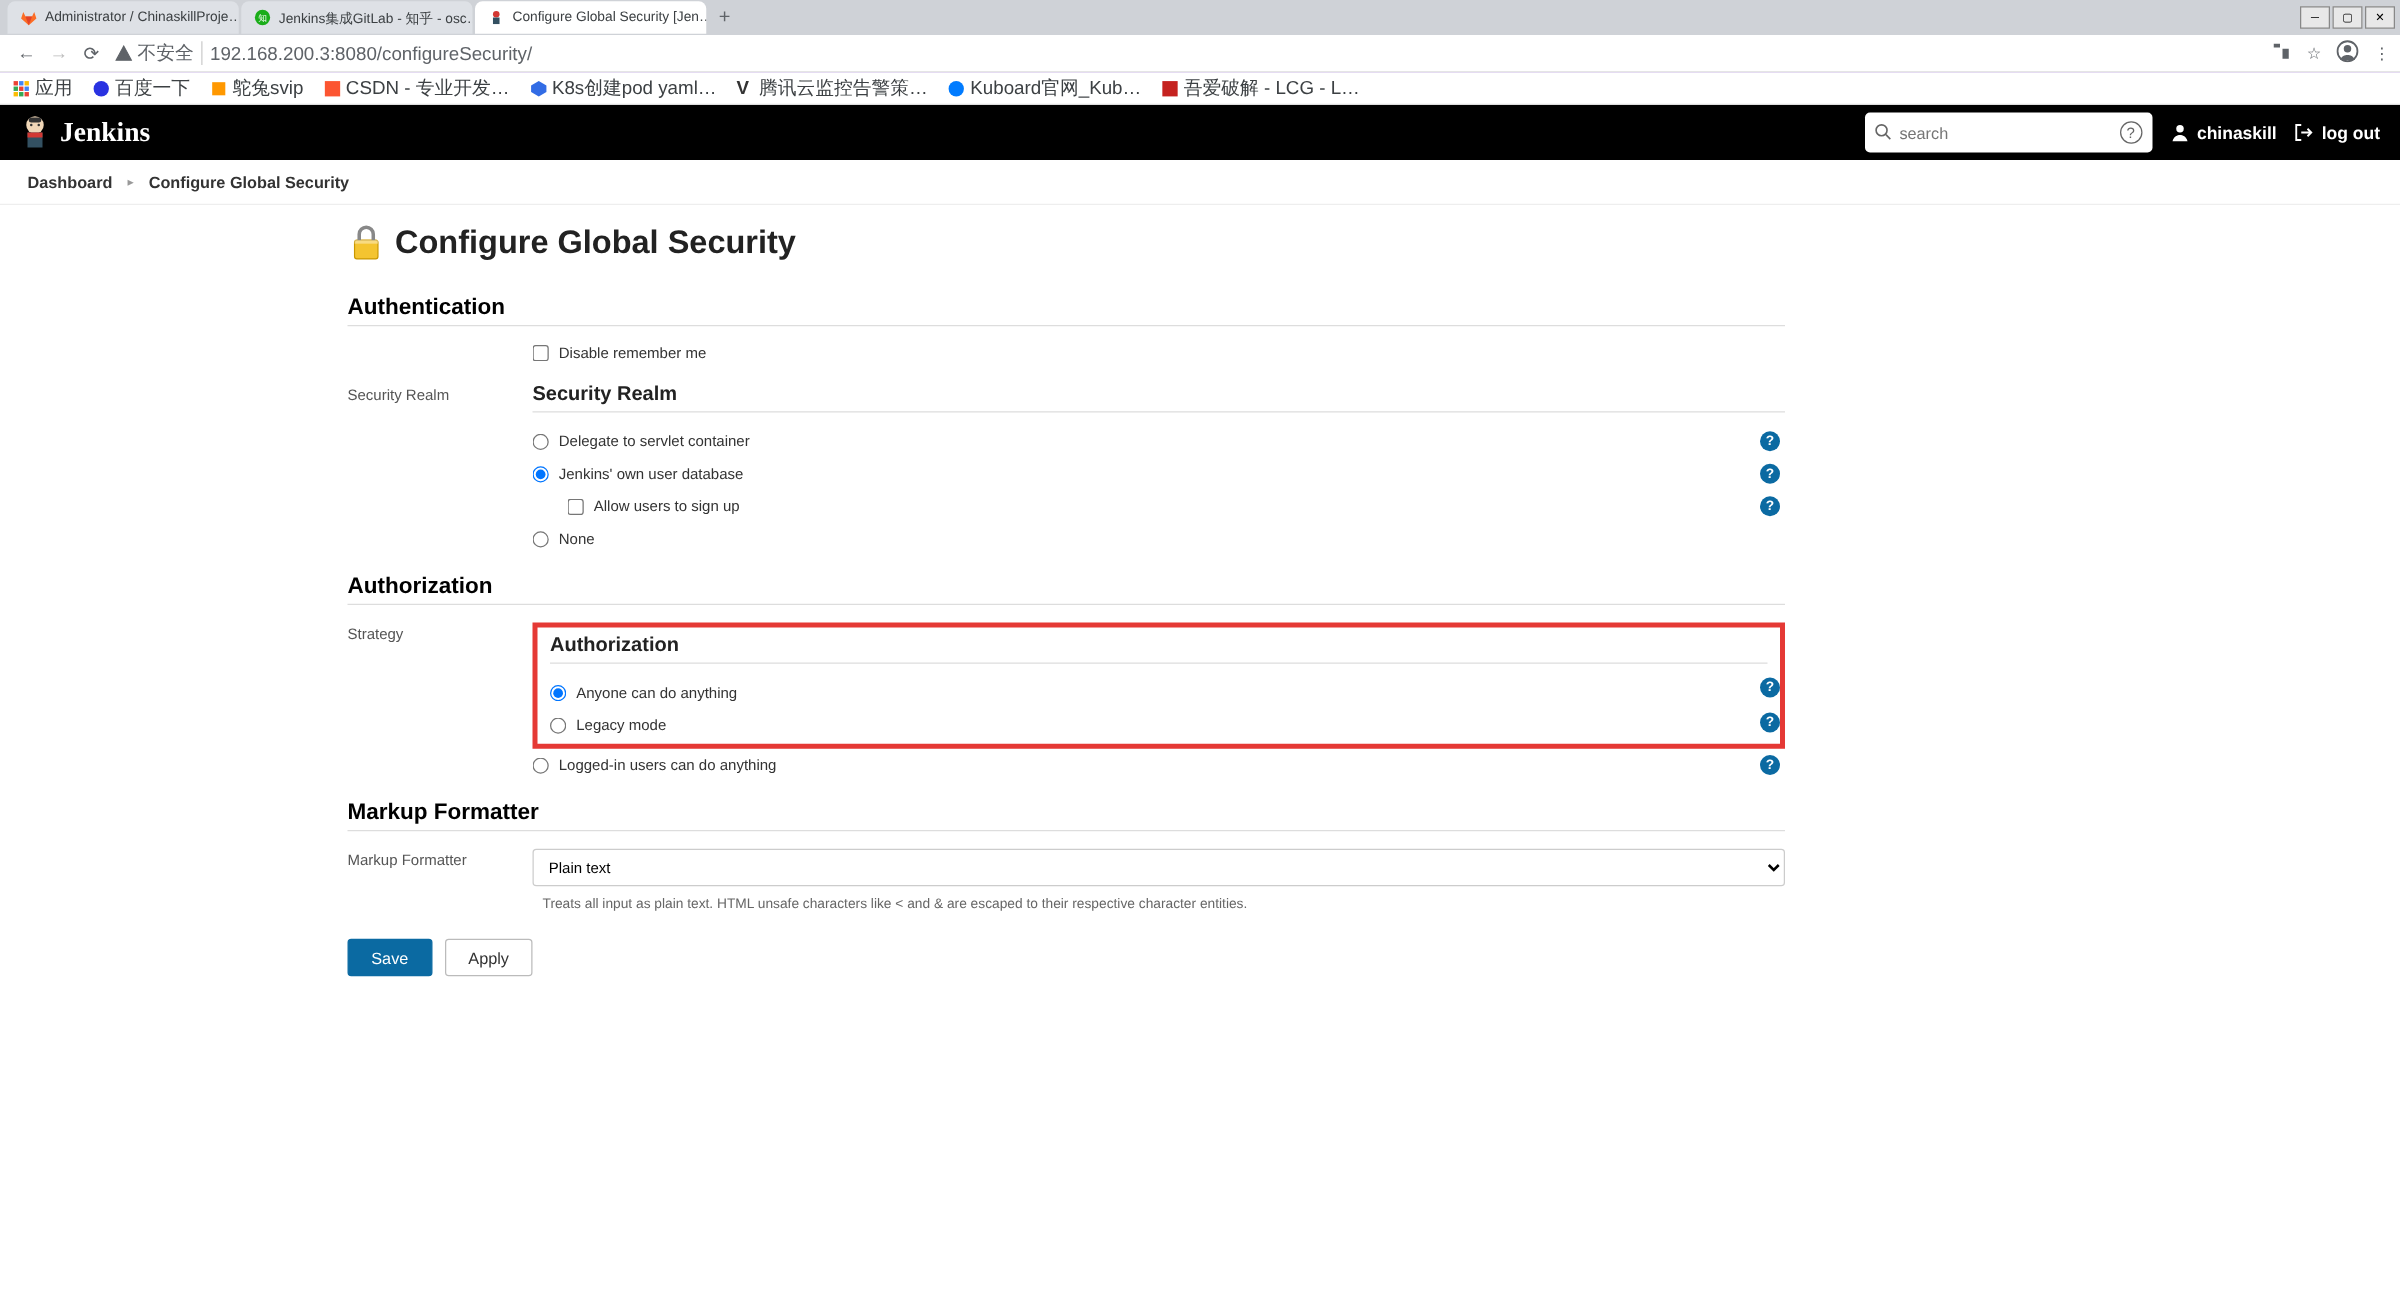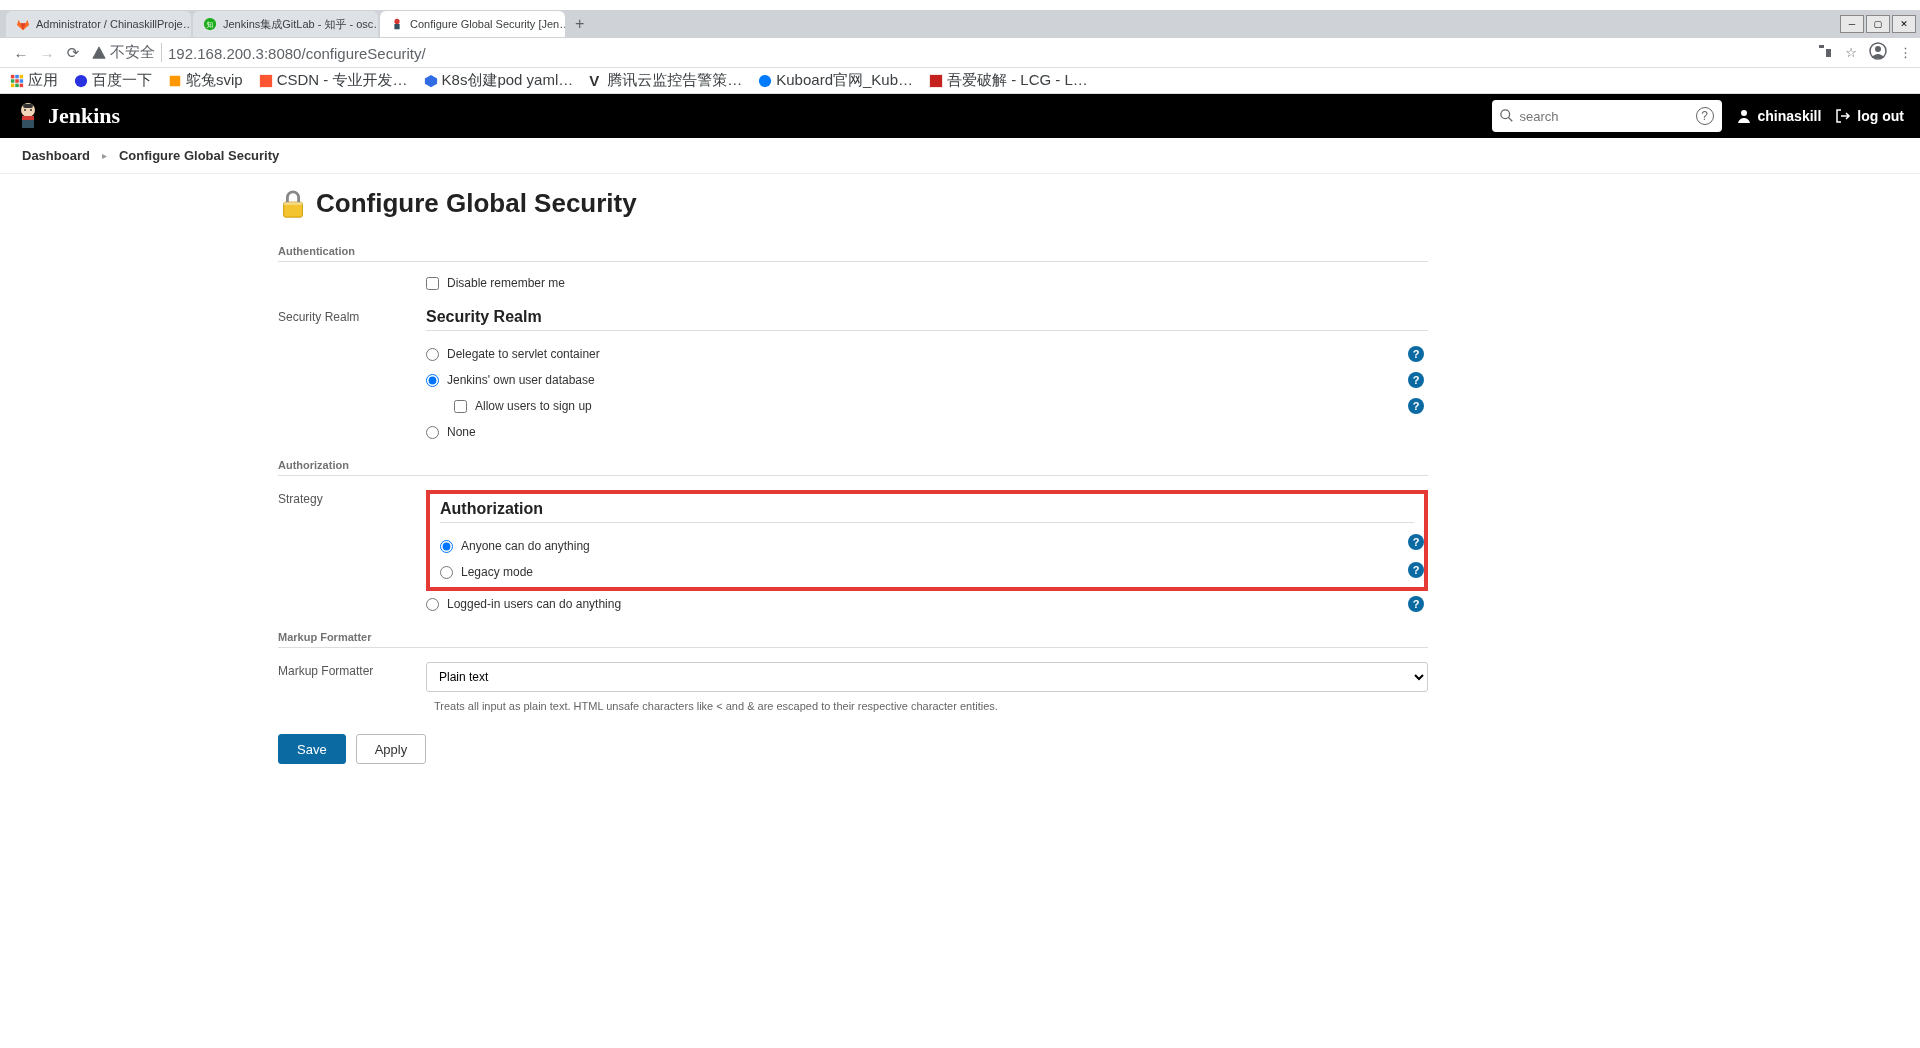--- a/index.html
+++ b/index.html
@@ -1,19 +1,19 @@
 <!DOCTYPE html>
 <html><head>
   <meta charset="utf-8">
   <style>
     * { box-sizing: border-box; margin: 0; padding: 0; }
     body { font-family: -apple-system, BlinkMacSystemFont, "Segoe UI", Arial, sans-serif; font-size: 13px; background: #fff; }
     
     
-    .browser-chrome { background: #6d28d9; margin-top: 10px; }
+    .browser-chrome { background: #6d28d9; }
     .tab-bar { display: flex; align-items: center; height: 28px; padding-left: 6px; background: #cfd2d7; }
     .tab { display: flex; align-items: center; height: 26px; padding: 0 10px; margin-right: 2px; background: #dee1e6; border-radius: 6px 6px 0 0; font-size: 11px; color: #3c4043; max-width: 185px; white-space: nowrap; overflow: hidden; }
     .tab.active { background: #fff; }
     .tab-icon { width: 14px; height: 14px; margin-right: 6px; flex-shrink: 0; }
     .new-tab { padding: 0 8px; color: #5f6368; font-size: 16px; cursor: pointer; }
     .window-controls { margin-left: auto; display: flex; gap: 2px; padding-right: 4px; }
     .win-btn { width: 24px; height: 18px; border: 1px solid #888; background: #e8e8e8; display: flex; align-items: center; justify-content: center; font-size: 9px; }
     
     .addr-bar { display: flex; align-items: center; height: 30px; background: #fff; border-bottom: 1px solid #ddd; padding: 0 8px; }
     .nav-arrow { width: 26px; height: 26px; display: flex; align-items: center; justify-content: center; color: #5f6368; cursor: pointer; font-size: 15px; }
@@ -40,21 +40,21 @@
     
     .breadcrumb { display: flex; align-items: center; height: 36px; padding: 0 22px; border-bottom: 1px solid #eee; font-size: 13px; text-align: right; }
     .breadcrumb a { color: #333; text-decoration: none; font-weight: 600; }
     .breadcrumb .sep { margin: 0 12px; color: #999; font-size: 10px; }
     
     
     .content { padding: 14px 32px 20px 278px; max-width: 1460px; }
     .page-title { display: flex; align-items: center; gap: 8px; font-size: 26px; font-weight: 700; color: #222; margin-bottom: 26px; }
     .lock-icon { width: 30px; height: 30px; }
     
-    .section-h { font-size: 11px; font-weight: 700; color: #737373; border-bottom: 1px solid #ddd; padding-bottom: 4px; margin-bottom: 14px; margin-top: 14px; }
+    .section-h { font-size: 18px; font-weight: 700; color: #000000; border-bottom: 1px solid #ddd; padding-bottom: 4px; margin-bottom: 14px; margin-top: 14px; }
     
     .form-row { display: flex; align-items: flex-start; margin-bottom: 8px; }
     .form-label { width: 148px; font-size: 12px; color: #555; padding-top: 2px; flex-shrink: 0; }
     .form-content { flex: 1; }
     
     .checkbox-row { display: flex; align-items: center; gap: 8px; font-size: 12px; color: #333; margin-bottom: 10px; }
     .checkbox-row input[type="checkbox"] { width: 13px; height: 13px; }
     
     .subsection-h { font-size: 16px; font-weight: 700; color: #222; border-bottom: 1px solid #ddd; padding-bottom: 4px; margin-bottom: 10px; }
     

